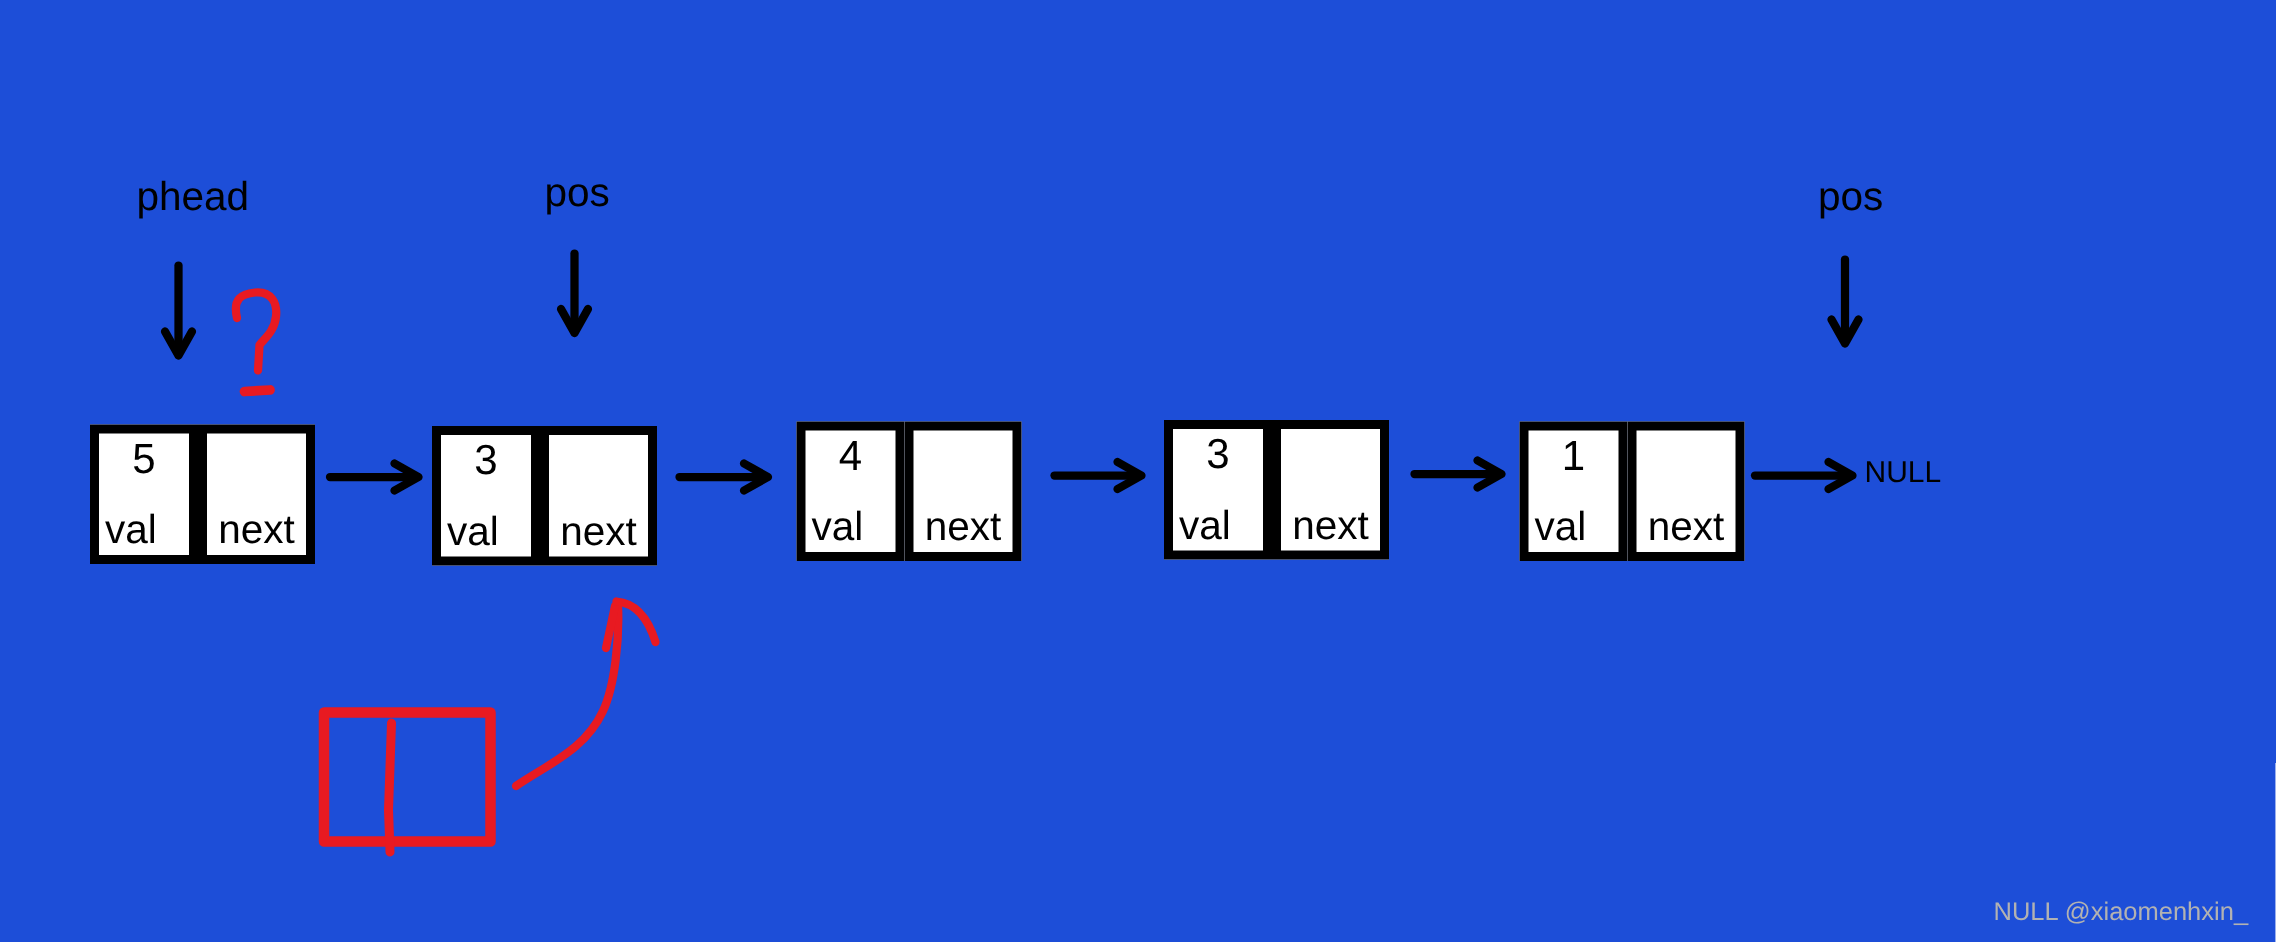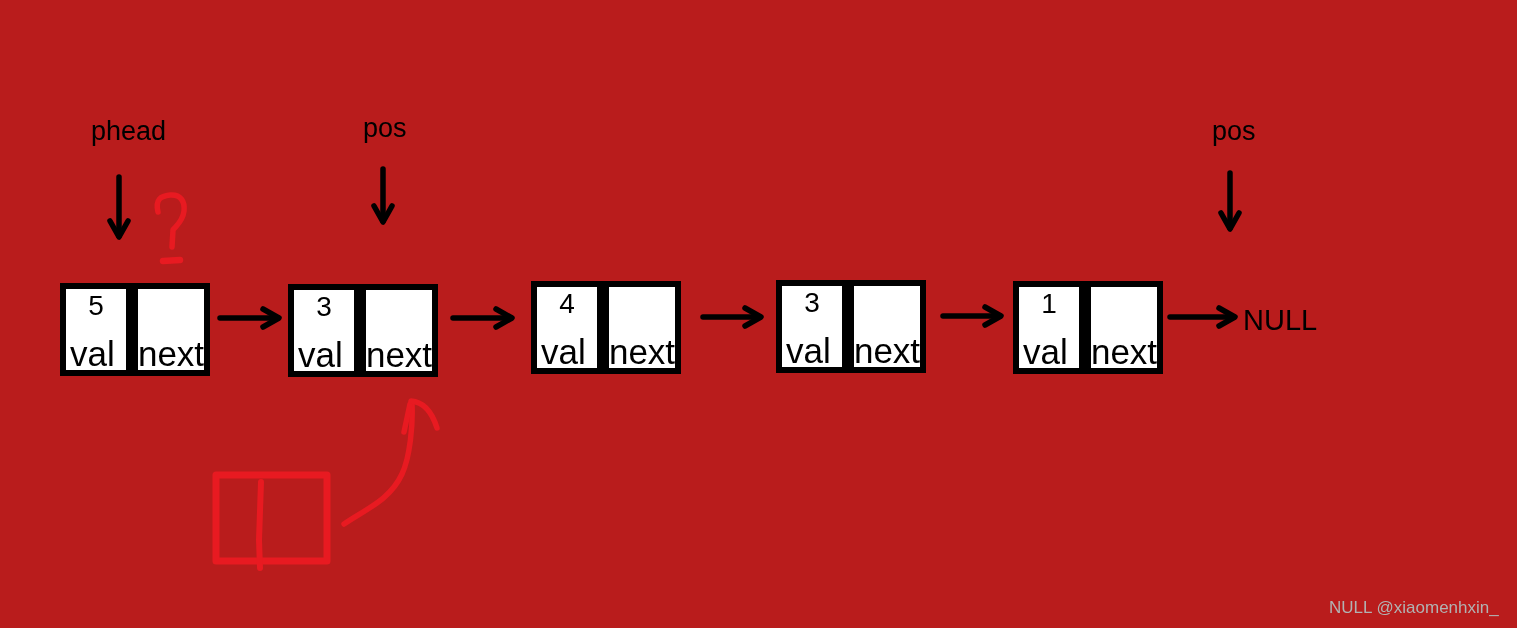--- a/index.html
+++ b/index.html
@@ -2,21 +2,21 @@
 <html><head>
 <meta charset="utf-8">
 <style>
   * { margin: 0; padding: 0; box-sizing: border-box; }
   html, body { background: #ffffff; }
   body { font-family: "Liberation Sans", sans-serif; }
   .canvas {
     position: relative;
     width: 1517px;
     height: 628px;
-    background: #b91c1c;
+    background: #1d4ed8;
     overflow: hidden;
   }
   .overlay {
     position: absolute;
     left: 0; top: 0;
     width: 1517px; height: 628px;
     pointer-events: none;
   }
   .ptr-label {
     position: absolute;
@@ -41,27 +41,27 @@
   .val-cell { width: 72px; padding: 1px 0 1px 4px; }
   .next-cell { width: 78px; justify-content: flex-end; align-items: center; padding-bottom: 1px; }
   .num {
     font-size: 28px;
     line-height: 32px;
     color: #000;
     text-align: center;
     padding-right: 4px;
   }
   .lbl {
-    font-size: 35px;
+    font-size: 27px;
     line-height: 31px;
     color: #000;
   }
   .null-text {
     position: absolute;
-    font-size: 29px;
+    font-size: 20px;
     color: #000;
     white-space: nowrap;
   }
   .watermark {
     position: absolute;
     font-size: 17px;
     color: #b2b2b2;
     white-space: nowrap;
   }
 </style>

